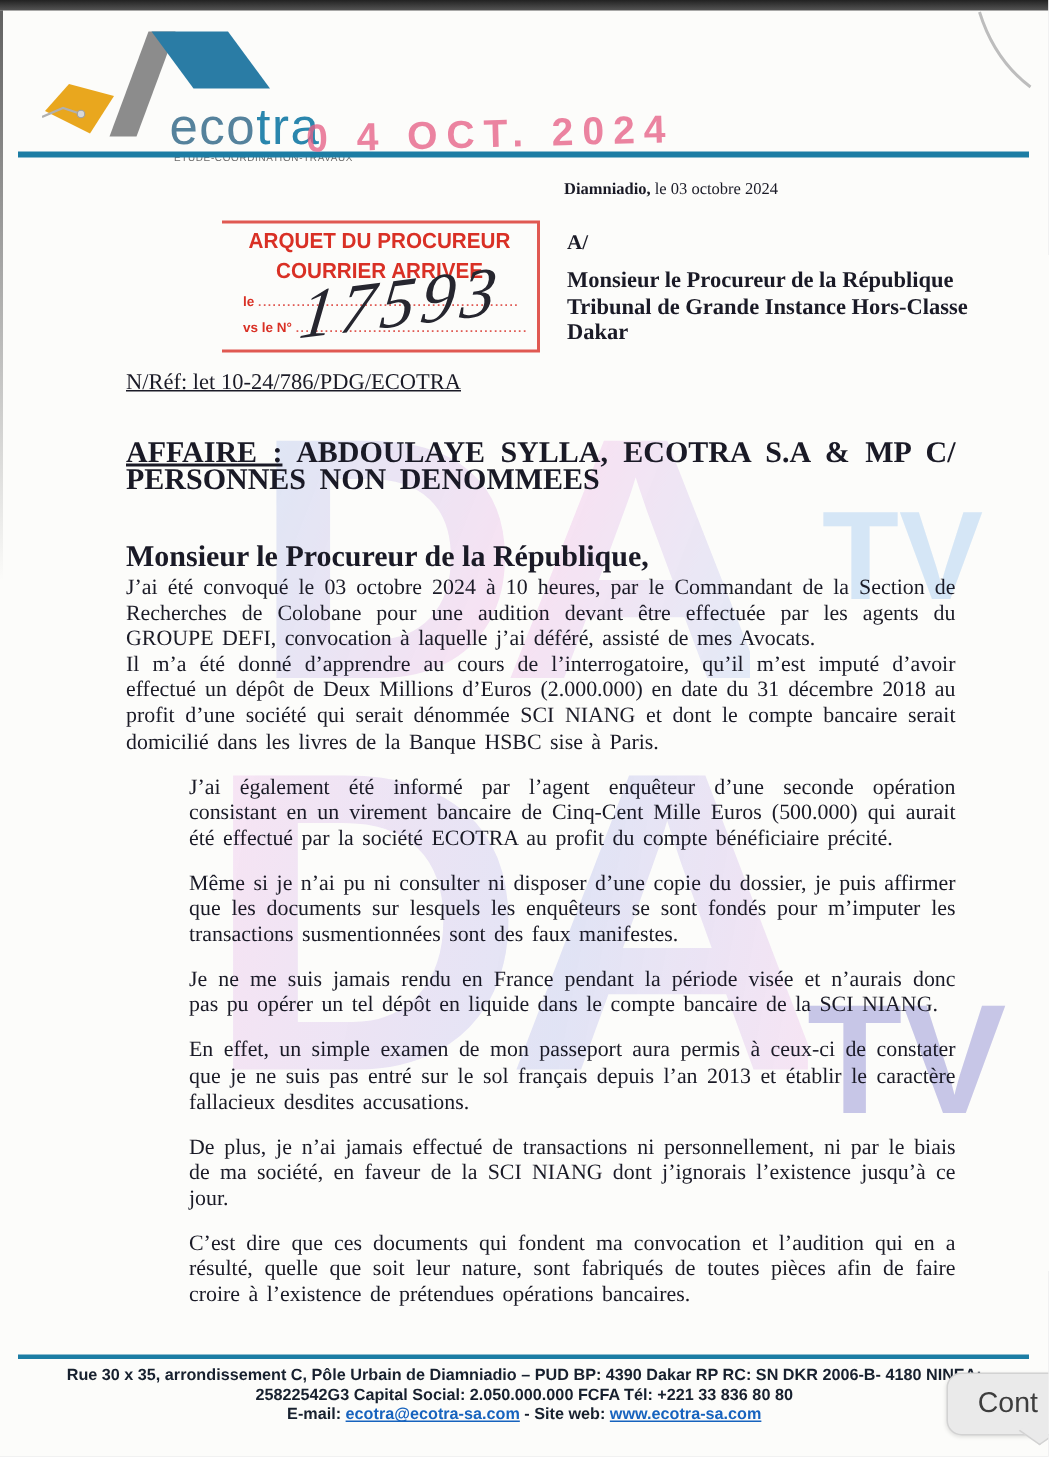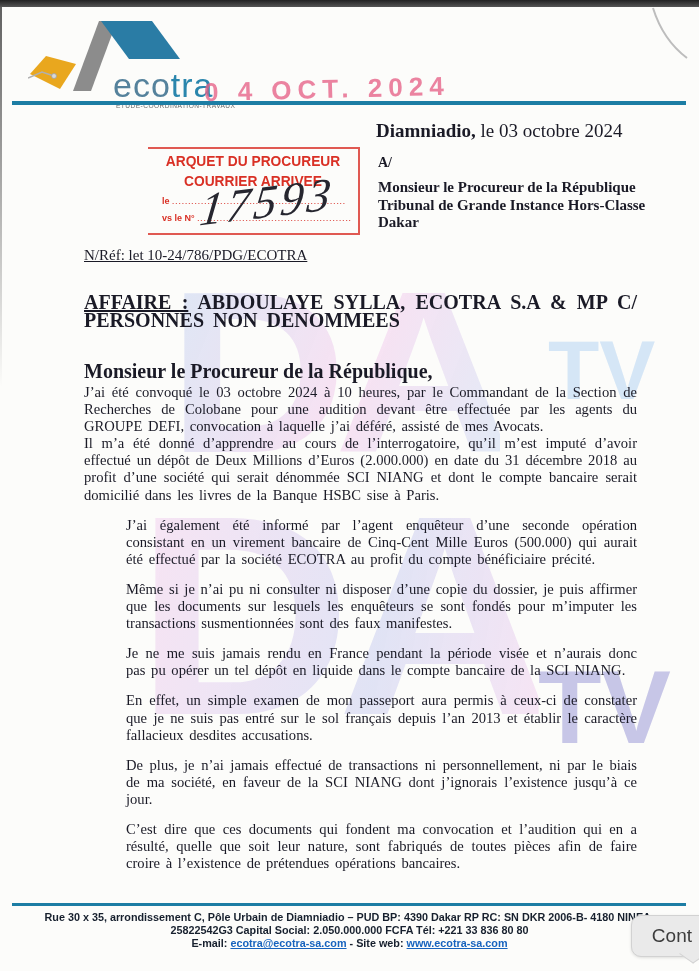--- a/index.html
+++ b/index.html
@@ -40,21 +40,21 @@
     font-size:6.6px; letter-spacing:.45px; color:#6b6b6b; }
 
   .rule-top { position:absolute; left:12px; top:101px; width:674px; height:4px; background:#1c7da4; }
   .rule-bottom { position:absolute; left:12px; top:903px; width:674px; height:3px; background:#1c7da4; }
 
   .datestamp { position:absolute; left:204px; top:74px; font-family:"Liberation Sans", sans-serif;
     font-weight:bold; font-size:26px; letter-spacing:6px; color:rgba(229,96,134,.78);
     transform:rotate(-1.5deg); z-index:2; white-space:nowrap; }
 
   
-  .dateline { position:absolute; left:376px; top:120px; font-size:19px; }
+  .dateline { position:absolute; left:376px; top:120px; font-size:11px; }
   .dateline b { font-weight:bold; }
   .to-slash { position:absolute; left:378px; top:155px; font-size:14px; font-weight:bold; }
   .recipient { position:absolute; left:378px; top:179px; font-size:15px; font-weight:bold;
     line-height:17.5px; width:300px; }
 
   
   .stamp { position:absolute; left:148px; top:147px; width:212px; height:88px;
     border:2.5px solid rgba(216,48,40,.8); border-left:none;
     color:#d93025; font-family:"Liberation Sans", sans-serif; z-index:2; }
   .stamp-title { text-align:center; font-weight:bold; font-size:14.5px; line-height:16px;

